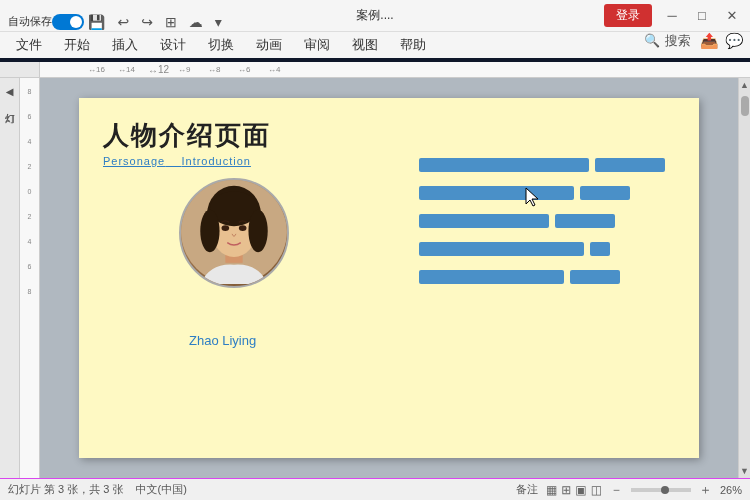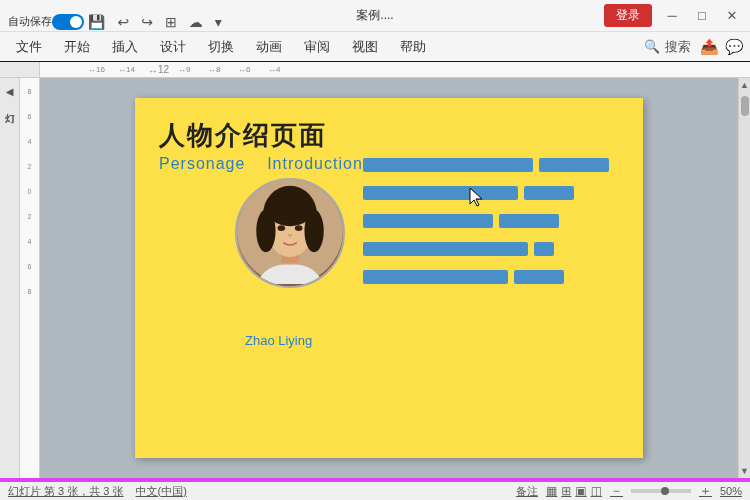--- a/index.html
+++ b/index.html
@@ -85,24 +85,25 @@
       color: #555;
       cursor: pointer;
     }
     .win-btn.close { color: #555; }
 
     
     .menu-bar {
       height: 30px;
       background: #f5f5f5;
       display: flex;
-      align-items: center;
+      align-items: flex-start;
       padding: 0 6px;
       gap: 2px;
-      border-bottom: 1px solid #0f172a;
+      border-bottom: 4px solid #0f172a;
+      font-family: Liberation Serif, serif;
     }
     .menu-item {
       padding: 4px 10px;
       font-size: 13px;
       color: #333;
       cursor: pointer;
       border-radius: 3px;
     }
     .menu-search {
       margin-left: auto;
@@ -167,23 +168,23 @@
     .canvas-area {
       flex: 1;
       background: #b0b8c0;
       display: flex;
       align-items: center;
       justify-content: center;
       position: relative;
       overflow: hidden;
     }
     .slide {
-      width: 508px;
+      width: 620px;
       height: 360px;
-      background: #fde047;
+      background: #fef9c3;
       position: relative;
       box-shadow: 2px 2px 8px rgba(0,0,0,0.3);
     }
 
     
     .slide-content {
       width: 100%;
       height: 100%;
       position: relative;
       padding: 20px 24px;
@@ -191,23 +192,24 @@
 
     
     .slide-title-zh {
       font-size: 26px;
       font-weight: bold;
       color: #222;
       margin-bottom: 2px;
       letter-spacing: 2px;
     }
     .slide-title-en {
-      font-size: 16px;
+      font-size: 11px;
       color: #2e7ec4;
       letter-spacing: 1px;
+      text-decoration: underline;
     }
 
     
     .avatar-area {
       position: absolute;
       left: 100px;
       top: 80px;
       width: 110px;
       height: 110px;
       border-radius: 50%;
@@ -276,28 +278,27 @@
       background: #aaa;
       border-radius: 4px;
       margin: 4px auto;
       flex: 0 0 20px;
     }
 
     
     .status-bar {
       height: 22px;
       background: #f0f0f0;
-      border-top: 4px solid #d946ef;
+      border-top: 1px solid #d946ef;
       display: flex;
       align-items: center;
       padding: 0 8px;
       font-size: 11px;
       color: #555;
       gap: 12px;
-      text-decoration: underline;
     }
     .status-right {
       margin-left: auto;
       display: flex;
       align-items: center;
       gap: 8px;
     }
     .zoom-level { font-size: 11px; color: #555; }
     .view-icons { display: flex; gap: 4px; }
     .view-icon { font-size: 12px; color: #666; cursor: pointer; }
@@ -481,15 +482,15 @@
       <span class="view-icon">▦</span>
       <span class="view-icon">⊞</span>
       <span class="view-icon">▣</span>
       <span class="view-icon">◫</span>
     </div>
     <span style="font-size:13px; color:#666;">－</span>
     <span style="width:60px; height:4px; background:#ccc; display:inline-block; vertical-align:middle; position:relative;">
       <span style="position:absolute; width:8px; height:8px; background:#666; border-radius:50%; top:-2px; left:50%;"></span>
     </span>
     <span style="font-size:13px; color:#666;">＋</span>
-    <span class="zoom-level">50%</span>
+    <span class="zoom-level">26%</span>
   </div>
 </div>
 
 </body></html>

